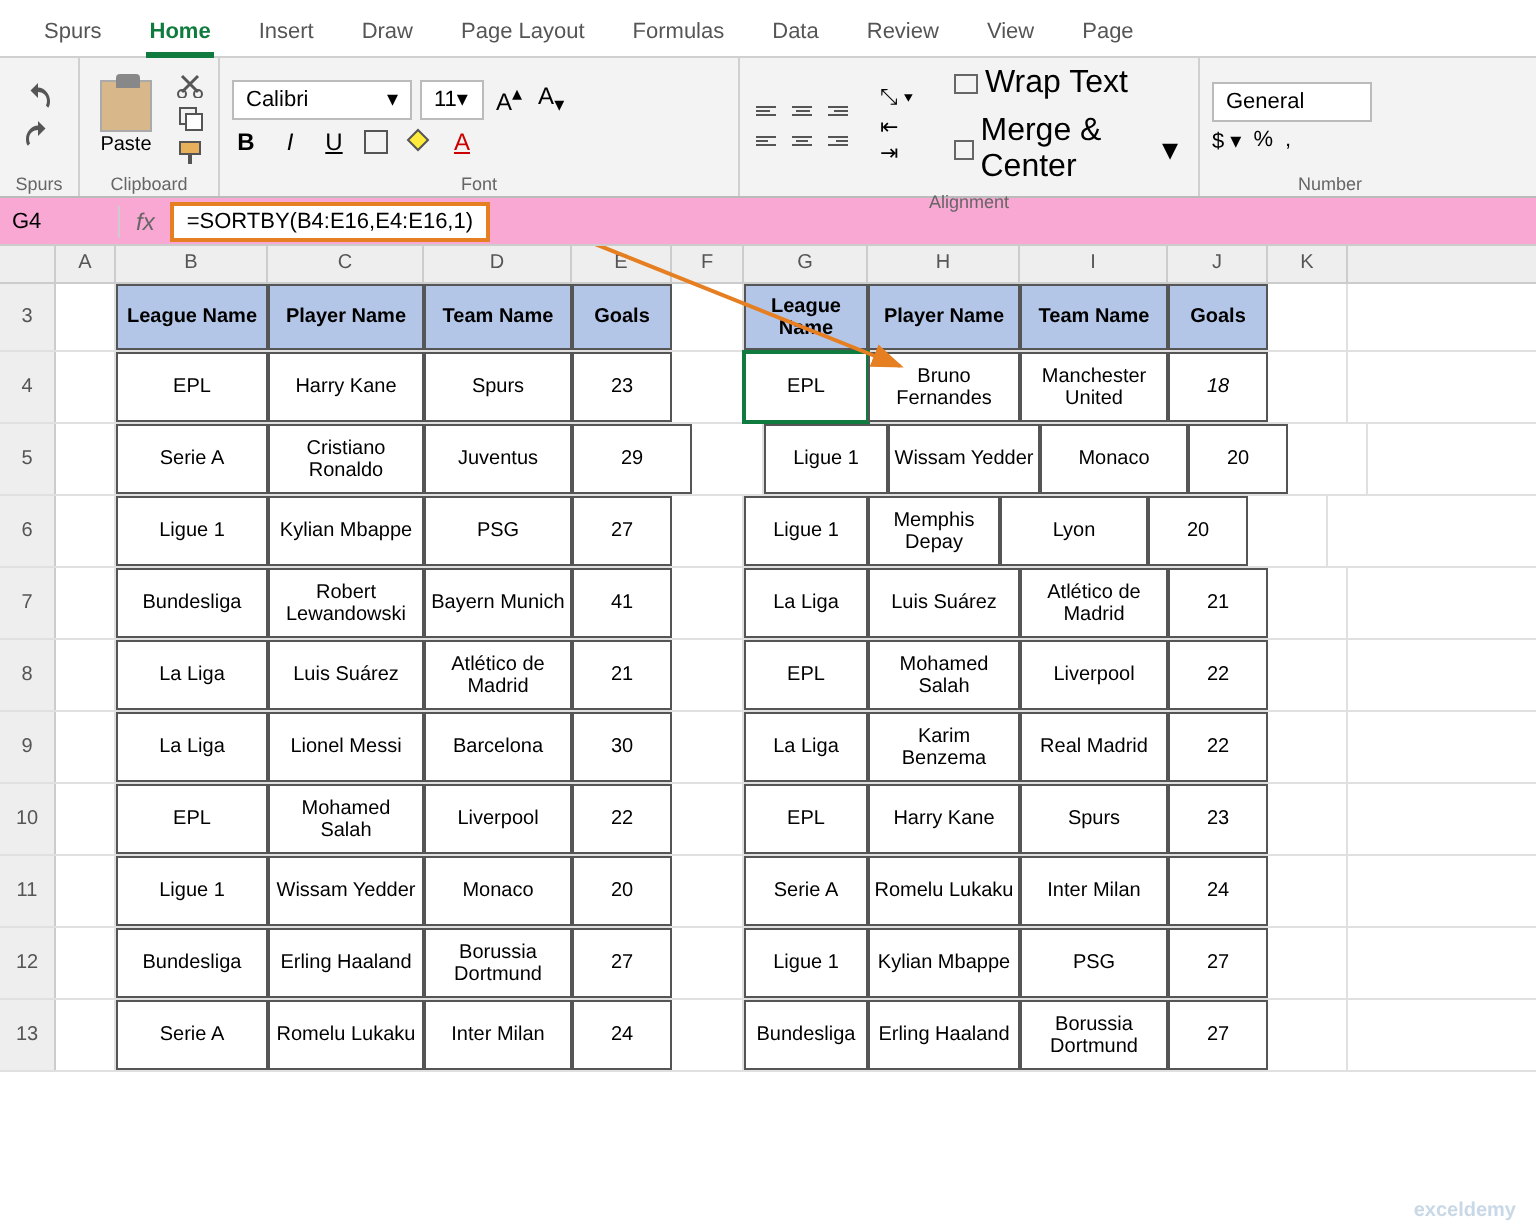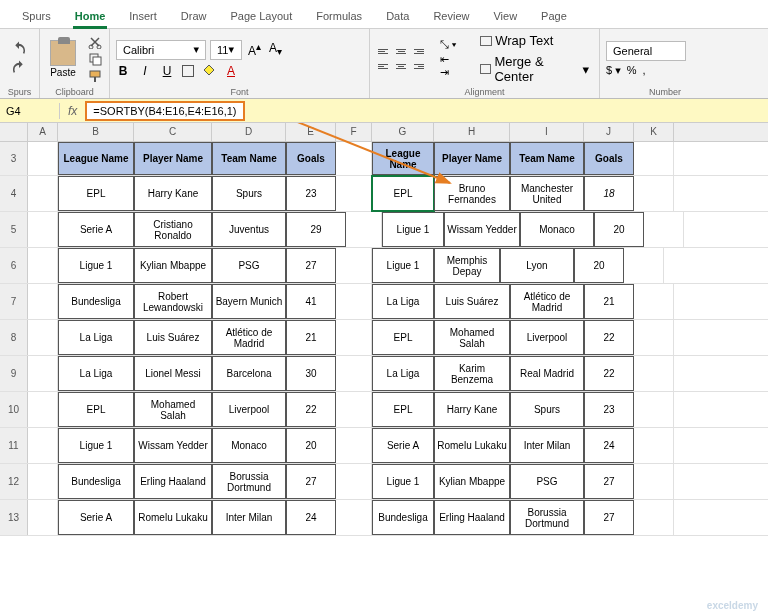--- a/index.html
+++ b/index.html
@@ -18,24 +18,24 @@
 .paste-big::before { content: ''; position: absolute; top: -4px; left: 7px; width: 12px; height: 7px; background: #888; border-radius: 2px 2px 0 0; }
 .fontrow { display: flex; gap: 4px; align-items: center; }
 .fontbox { border: 1px solid #bbb; background: #fff; padding: 2px 6px; font-size: 11px; height: 20px; display: flex; align-items: center; }
 .fontname { width: 90px; }
 .fontsize { width: 32px; }
 .miniA { font-size: 12px; padding: 0 2px; }
 .ribicon { width: 14px; height: 14px; display: inline-flex; align-items: center; justify-content: center; font-size: 12px; }
 .align-grid { display: grid; grid-template-columns: repeat(3, 16px); gap: 1px; }
 .align-cell { width: 16px; height: 14px; display: flex; flex-direction: column; justify-content: center; gap: 1px; padding: 2px; }
 .align-line { height: 1px; background: #555; }
-.wrapbtn, .mergebtn { font-size: 13px; padding: 2px 4px; display: flex; align-items: center; gap: 3px; }
+.wrapbtn, .mergebtn { font-size: 16px; padding: 2px 4px; display: flex; align-items: center; gap: 3px; }
 .sq { width: 12px; height: 10px; border: 1px solid #666; }
 .numfmt { border: 1px solid #bbb; background: #fff; padding: 2px 6px; font-size: 11px; width: 80px; height: 20px; display: flex; align-items: center; }
-.fbar { display: flex; align-items: center; border-bottom: 1px solid #ccc; height: 24px; background: #fef9c3; }
+.fbar { display: flex; align-items: center; border-bottom: 1px solid #ccc; height: 24px; background: #f9a8d4; }
 .namebox { width: 60px; border-right: 1px solid #ccc; padding: 2px 6px; font-size: 11px; }
 .fx { font-style: italic; color: #666; padding: 0 8px; font-size: 12px; }
 .formula-hl { border: 2px solid #e67e22; padding: 2px 6px; font-size: 11px; background: #fff; }
 .sheet { position: relative; overflow: hidden; }
 .colheads { display: flex; background: #eee; border-bottom: 1px solid #ccc; }
 .corner { width: 28px; height: 18px; border-right: 1px solid #ccc; background: #eee; }
 .colhead { height: 18px; border-right: 1px solid #ccc; text-align: center; font-size: 10px; color: #555; line-height: 18px; }
 .rows { position: relative; }
 .row { display: flex; border-bottom: 1px solid #e0e0e0; }
 .rowhead { width: 28px; background: #eee; border-right: 1px solid #ccc; text-align: center; font-size: 10px; color: #555; display: flex; align-items: center; justify-content: center; }

